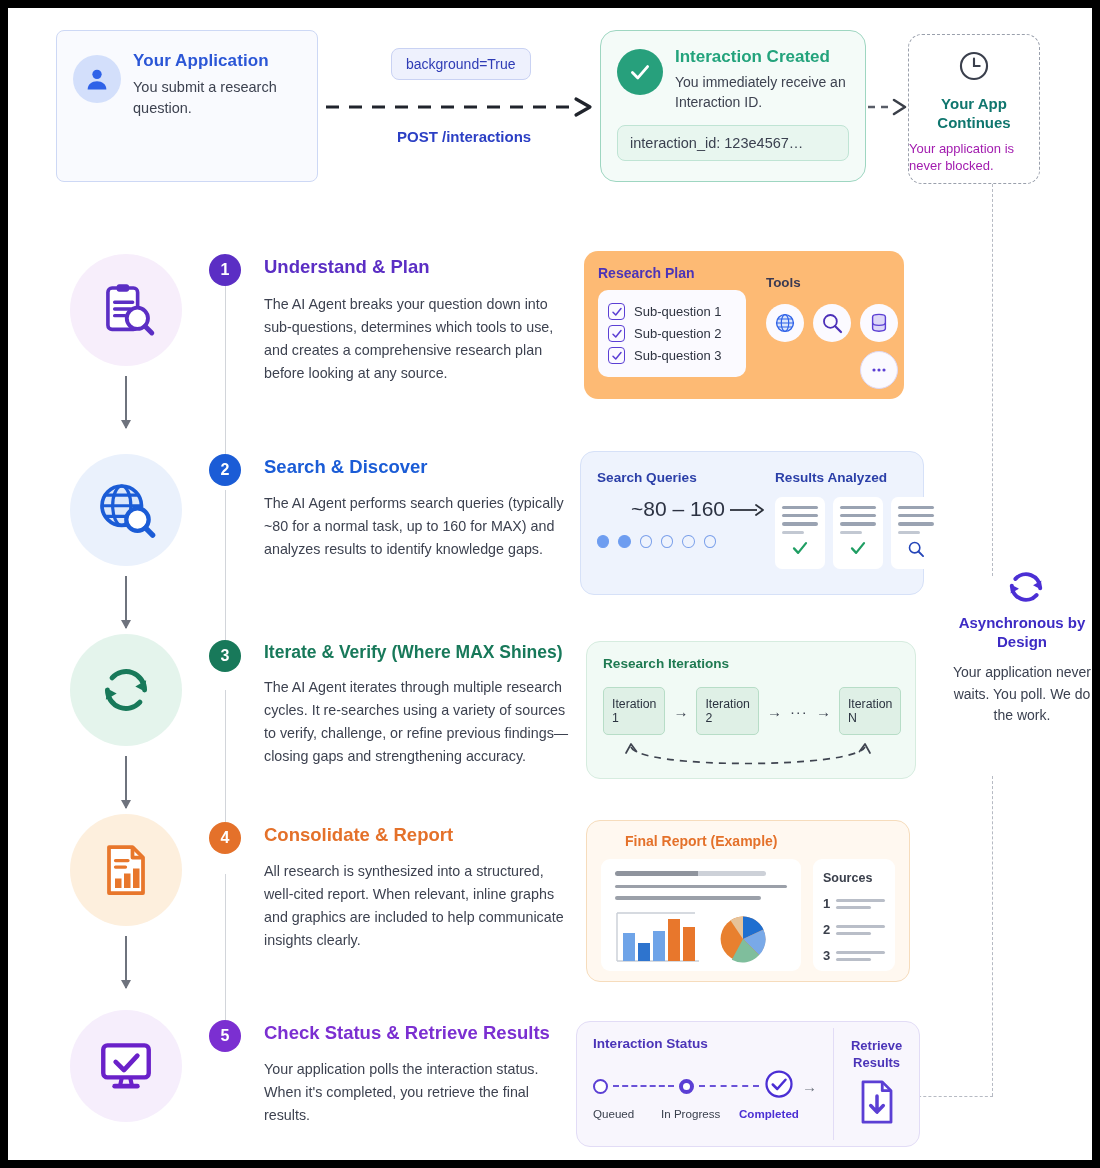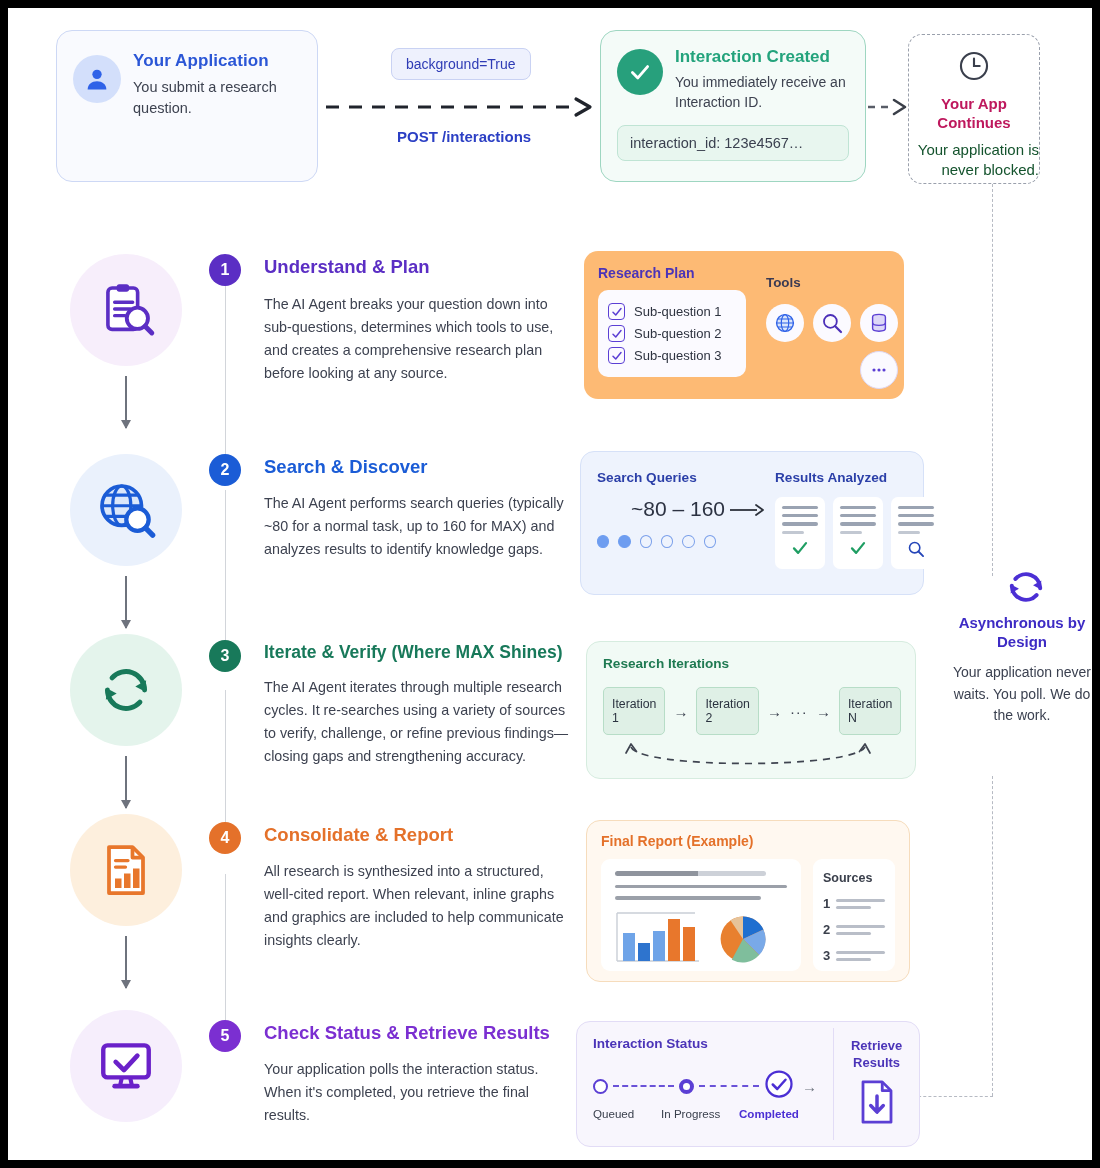--- a/index.html
+++ b/index.html
@@ -13,21 +13,21 @@
     position:absolute; left:8px; top:8px;
     width:1084px; height:1152px;
     background:#fff;
     overflow:hidden;
   }
   .abs { position:absolute; }
 
   
   .card-app {
     left:48px; top:22px; width:262px; height:152px;
-    background:#f9fafe; border:1.5px solid #cdd8f5; border-radius:16px;
+    background:#f9fafe; border:1.5px solid #cdd8f5; border-radius:8px;
     display:flex; align-items:flex-start; padding:20px 16px;
   }
   .avatar-circle {
     width:48px; height:48px; border-radius:50%; background:#d3dffb;
     flex:0 0 48px; display:flex; align-items:center; justify-content:center;
     margin-right:12px; margin-top:4px;
   }
   .card-title-blue { color:#2b56d6; font-size:17px; font-weight:700; letter-spacing:.1px; }
   .card-sub { color:#3d4250; font-size:14.5px; line-height:1.42; margin-top:6px; }
 
@@ -53,22 +53,22 @@
   .id-chip {
     margin-top:12px; background:#e8f6ef; border:1px solid #bfe4d4; border-radius:8px;
     padding:9px 12px; color:#3b4150; font-size:14.5px;
   }
 
   .card-continues {
     left:900px; top:26px; width:132px; height:150px;
     border:1.7px dashed #9aa0ac; border-radius:14px;
     display:flex; flex-direction:column; align-items:center; padding-top:14px;
   }
-  .cont-title { color:#be185d; font-size:15px; font-weight:700; text-align:center; line-height:1.25; margin-top:8px; }
-  .cont-sub { color:#14532d; font-size:15px; text-align:right; line-height:1.35; margin-top:7px; }
+  .cont-title { color:#0f766e; font-size:15px; font-weight:700; text-align:center; line-height:1.25; margin-top:8px; }
+  .cont-sub { color:#a21caf; font-size:13px; text-align:left; line-height:1.35; margin-top:7px; }
 
   
   .icon-circle {
     left:62px; width:112px; height:112px; border-radius:50%;
     display:flex; align-items:center; justify-content:center;
   }
   .badge {
     width:32px; height:32px; border-radius:50%; color:#fff;
     font-size:16px; font-weight:700; display:flex; align-items:center; justify-content:center;
     left:201px;
@@ -111,21 +111,21 @@
 
   
   .c3 { left:578px; top:633px; width:330px; height:138px; background:#f1faf5; border:1px solid #d6ecdf; }
   .c3 .hdr { color:#1f7a52; font-size:13.6px; font-weight:700; }
   .iter-box { background:#dff0e6; border:1px solid #b7ddc7; border-radius:5px;
               padding:9px 8px; font-size:12.3px; color:#2b3340; }
   .arr { color:#3c4250; font-size:15px; }
 
   
   .c4 { left:578px; top:812px; width:324px; height:162px; background:#fff8f0; border:1px solid #f6dcbc; }
-  .c4 .hdr { color:#e4712a; font-size:14px; font-weight:700; }
+  .c4 .hdr { color:#e4712a; font-size:14px; font-weight:700;margin-left:24px; }
   .rep-main { background:#fff; border-radius:9px; }
   .rep-side { background:#fff; border-radius:9px; }
   .grayline { height:5px; border-radius:3px; background:#9b9fa8; }
   .src-num { color:#3b404c; font-size:13px; font-weight:600; width:13px; }
   .src-line { height:3px; background:#b9bec8; border-radius:2px; }
 
   
   .c5 { left:568px; top:1013px; width:344px; height:126px; background:#f8f6fd; border:1px solid #e2dcf6; }
   .c5 .hdr { color:#4b34b8; font-size:13.6px; font-weight:700; }
   .st-dot { width:15px; height:15px; border-radius:50%; border:2px solid #5b3fd4; background:#fff; }

